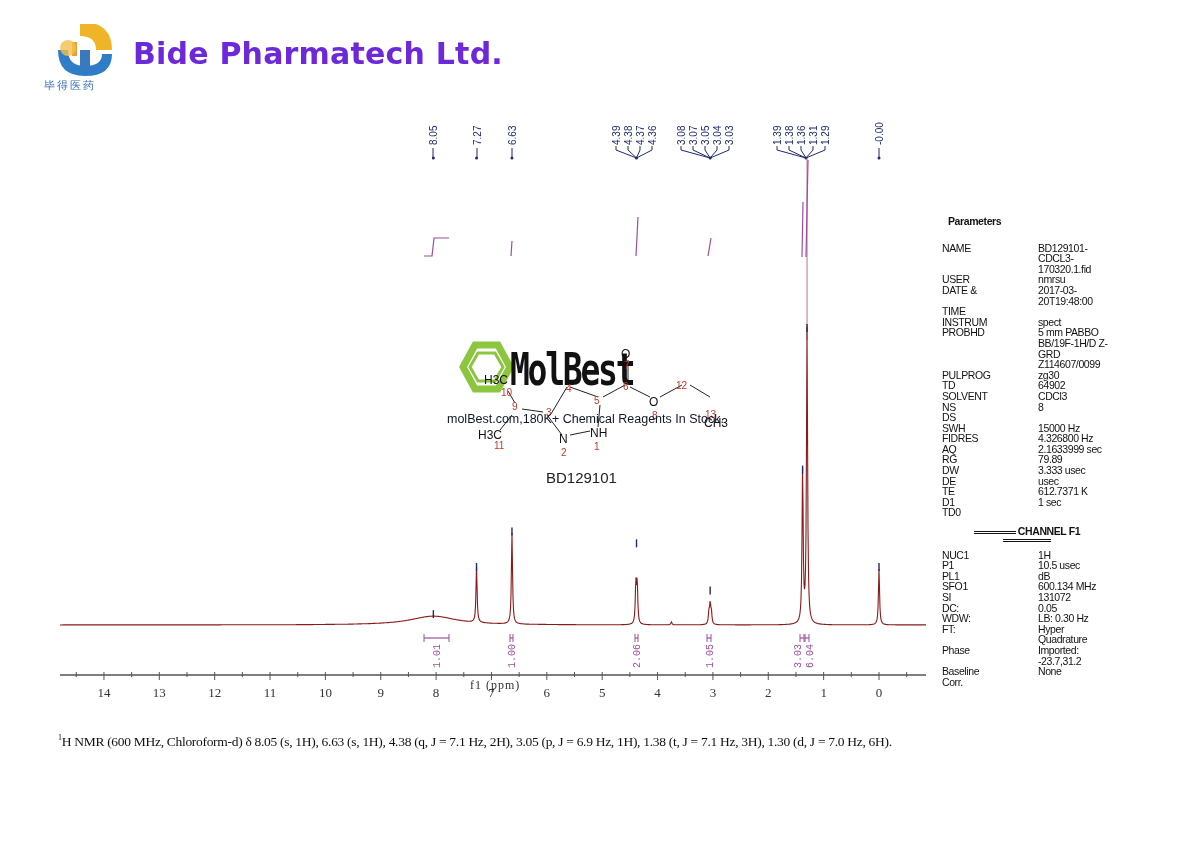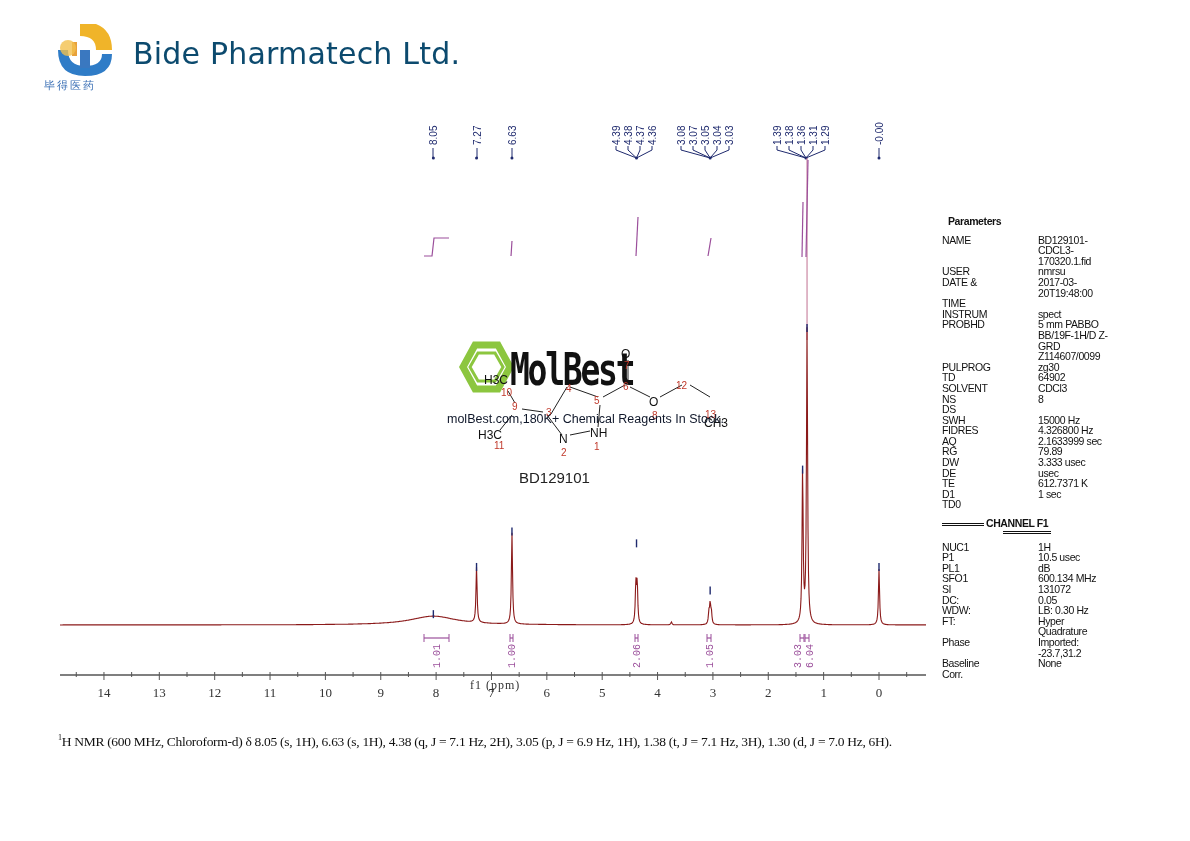--- a/index.html
+++ b/index.html
@@ -1,34 +1,34 @@
 <!DOCTYPE html>
 <html><head>
 <meta charset="utf-8">
 <style>
   html, body { margin:0; padding:0; background:#ffffff; }
   body { width:1190px; height:841px; position:relative; overflow:hidden; font-family:"Liberation Sans", sans-serif; }
   .abs { position:absolute; }
   #logo { left:44px; top:20px; width:440px; height:80px; }
-  #logo-title { left:133px; top:36px; font-size:30px; font-weight:normal; color:#0c4a6e; font-family:"DejaVu Sans", sans-serif; letter-spacing:0.2px; }
+  #logo-title { left:133px; top:36px; font-size:30px; font-weight:bold; color:#6d28d9; font-family:"DejaVu Sans", sans-serif; letter-spacing:0.2px; }
   #logo-cn { left:44px; top:78px; font-size:11px; color:#3a6fb5; letter-spacing:2px; font-family:"DejaVu Sans", sans-serif; }
   #spectrum-svg { left:0; top:0; }
   #params { left:942px; top:216px; width:170px; font-size:10.5px; color:#111; line-height:10.6px; letter-spacing:-0.4px; }
-  #params .hdr { font-weight:bold; margin-left:6px; margin-bottom:8px; }
+  #params .hdr { font-weight:bold; margin-left:6px; margin-bottom:16px; }
   #params .row { display:flex; }
   #params .k { width:68px; flex:none; }
   #params .v { flex:1;padding-left:28px; }
-  #params .ch { text-align:left; font-weight:bold; margin:8px 0 2px 0; }
+  #params .ch { text-align:center; font-weight:bold; margin:8px 0 2px 0; }
   #params .ch .bar { display:inline-block; width:42px; border-top:1px solid #111; border-bottom:1px solid #111; height:1px; vertical-align:middle; margin-right:2px; }
   #params .bar2 { width:48px; margin:0 auto 8px auto; border-top:1px solid #111; border-bottom:1px solid #111; height:1px; }
   #description { left:58px; top:729px; width:850px; font-family:"Liberation Serif", serif; font-size:13.5px; color:#111; line-height:17px; letter-spacing:-0.3px; }
   #description sup { font-size:8px; }
   #watermark { left:447px; top:412px; font-size:12.5px; color:#0f172a; }
   #molbest-text { left:510px; top:344px; font-size:44px; color:#111; font-family:"DejaVu Sans Mono", monospace; letter-spacing:-3px; font-weight:bold; transform:scaleX(0.75); transform-origin:left top; }
-  #compound-id { left:519px; top:469px; font-size:15px; color:#222; }
+  #compound-id { left:546px; top:469px; font-size:15px; color:#222; }
   .atom { font-size:12px; color:#111; }
   .num { font-size:10px; color:#c0392b; }
   #xlabel { left:470px; top:678px; font-family:"Liberation Serif", serif; font-size:12px; color:#333; letter-spacing:1px; }
   .tick { font-family:"Liberation Serif", serif; font-size:13px; color:#333; }
 </style>
 </head>
 <body>
 
 <div id="logo" class="abs">
   <svg width="70" height="60" viewBox="0 0 70 60" style="position:absolute;left:6px;top:0;">

